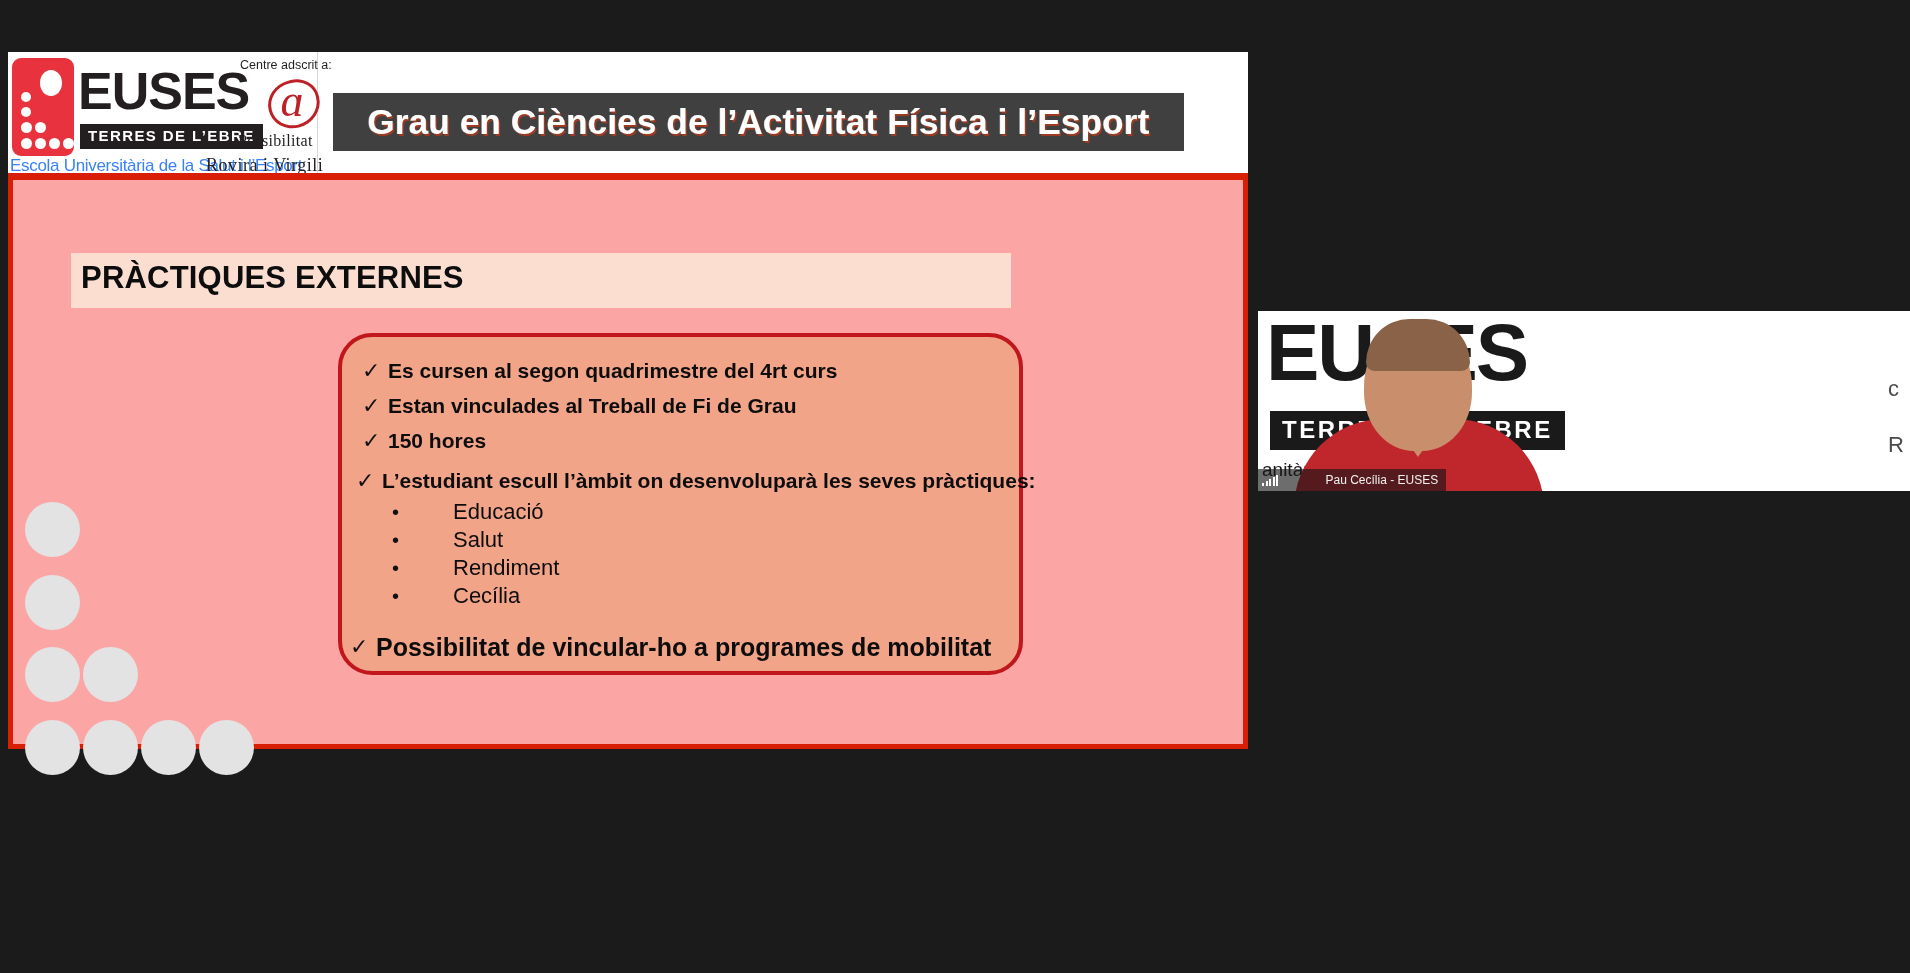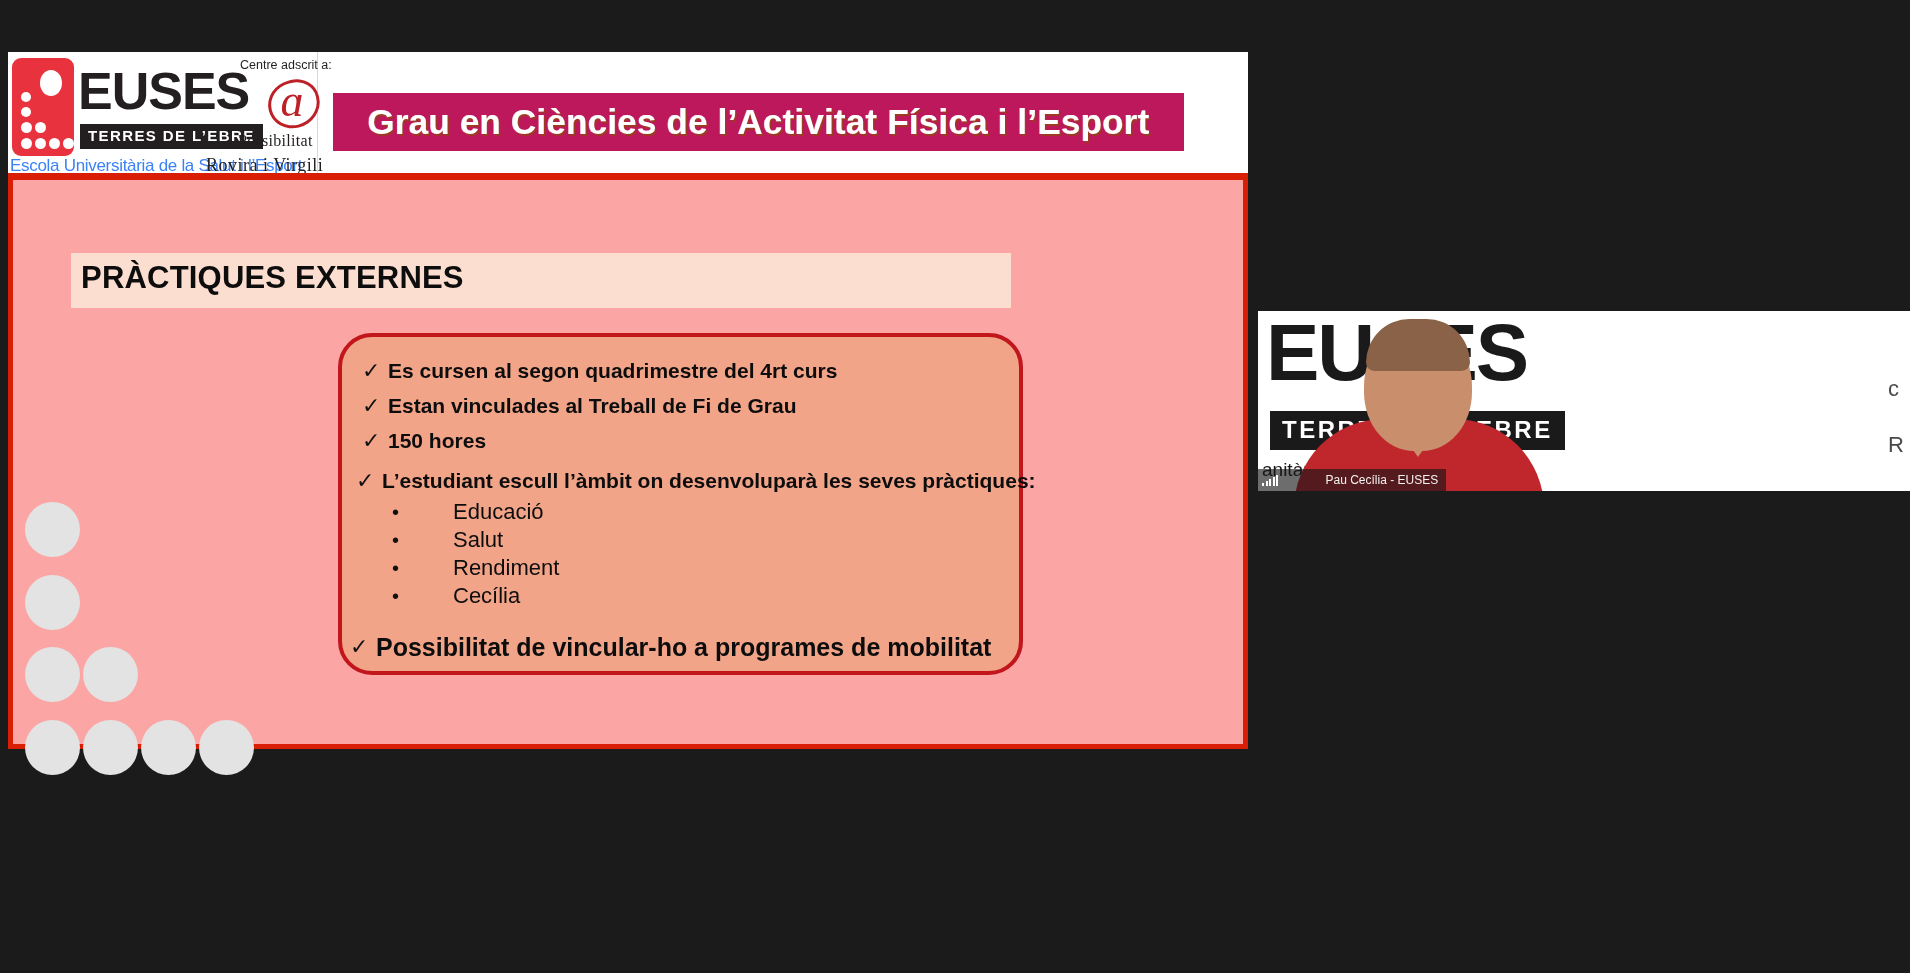--- a/index.html
+++ b/index.html
@@ -98,21 +98,21 @@
     font-size: 16px;
     letter-spacing: 0.3px;
     color: #231f20;
   }
 
   
   #banner {
     position: absolute;
     left: 325px; top: 41px;
     width: 851px; height: 58px;
-    background: #be185d;
+    background: #404040;
     display: flex; align-items: center; justify-content: center;
   }
   #banner-text {
     font-family: "Liberation Sans", sans-serif;
     font-weight: 700;
     font-size: 35px;
     color: #ffffff;
     letter-spacing: 0.2px;
     text-shadow: 1.5px 1.5px 0 #9c3a22, -0.5px -0.5px 0 rgba(255,255,255,.6);
     white-space: nowrap;

